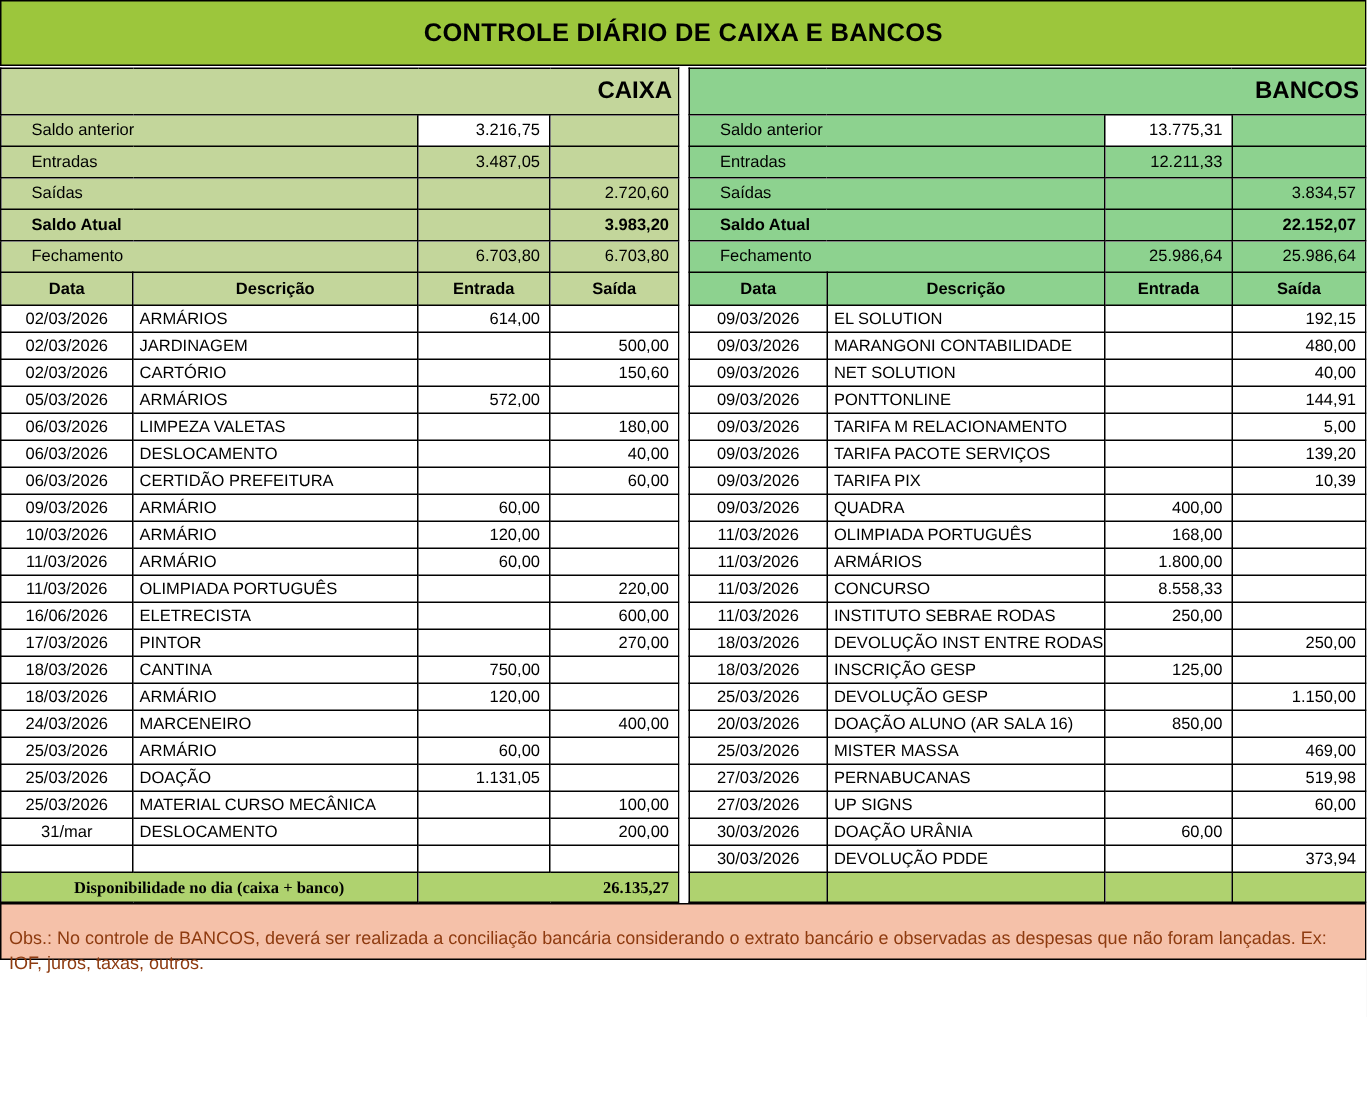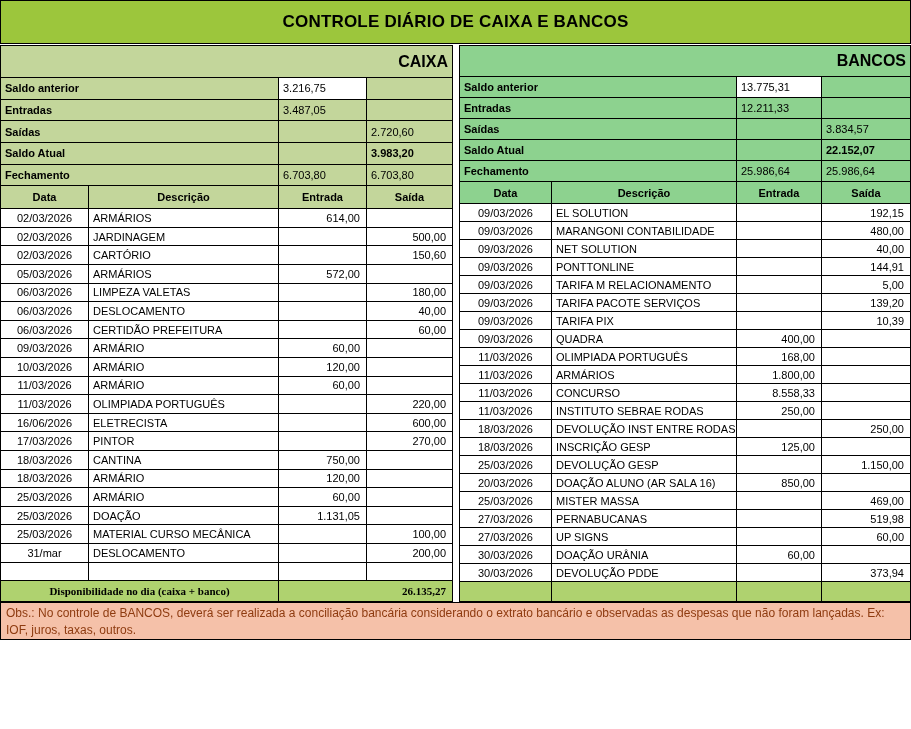--- a/index.html
+++ b/index.html
@@ -31,35 +31,35 @@
     white-space:nowrap; padding:0 4px; vertical-align:middle;}
   tr{height:21px;}
   tr.section-header{height:31px;}
   tr.colhead{height:22px;}
   tr.datarow{height:18px;}
   tr.footrow{height:20px;font-family:Liberation Serif, serif;}
 
   .caixa .bg{background:var(--caixa);}
   .bancos .bg{background:var(--bancos);}
   th.section-title{font-size:16px; font-weight:bold; text-align:right;}
-  td.label{text-align:left; padding-left:4px;font-weight:bold;}
-  td.num{text-align:left; padding-right:6px;}
+  td.label{text-align:left; padding-left:20px;}
+  td.num{text-align:right; padding-right:6px;}
   td.white{background:var(--cell_white);}
   .bold{font-weight:bold;}
   th.col{font-weight:bold; text-align:center;}
   td.c-date{text-align:center; background:#fff;}
   td.c-desc{text-align:left; background:#fff;}
   td.c-in,td.c-out{text-align:right; padding-right:6px; background:#fff;}
   td.foot{background:var(--footer_green);}
   td.foot-label{text-align:center; font-weight:bold;}
   td.foot-value{text-align:right; font-weight:bold; padding-right:6px;}
 
   
   .note{height:38px; background:var(--note_bg); border:1px solid var(--grid);
-    color:var(--note_text); font-size:12px; line-height:17px; padding:2px 5px;}
+    color:var(--note_text); font-size:12px; line-height:17px; padding:14px 5px;}
 </style>
 </head>
 <body>
 
 <div class="sheet">
 
   <div class="titlebar">
     <div class="title">CONTROLE DIÁRIO DE CAIXA E BANCOS</div>
   </div>
 
@@ -193,20 +193,26 @@
             <td class="c-in">750,00</td>
             <td class="c-out"></td>
           </tr>
           <tr class="datarow">
             <td class="c-date">18/03/2026</td>
             <td class="c-desc">ARMÁRIO</td>
             <td class="c-in">120,00</td>
             <td class="c-out"></td>
           </tr>
           <tr class="datarow">
+            <td class="c-date">24/03/2026</td>
+            <td class="c-desc">MARCENEIRO</td>
+            <td class="c-in"></td>
+            <td class="c-out">400,00</td>
+          </tr>
+          <tr class="datarow">
             <td class="c-date">25/03/2026</td>
             <td class="c-desc">ARMÁRIO</td>
             <td class="c-in">60,00</td>
             <td class="c-out"></td>
           </tr>
           <tr class="datarow">
             <td class="c-date">25/03/2026</td>
             <td class="c-desc">DOAÇÃO</td>
             <td class="c-in">1.131,05</td>
             <td class="c-out"></td>

